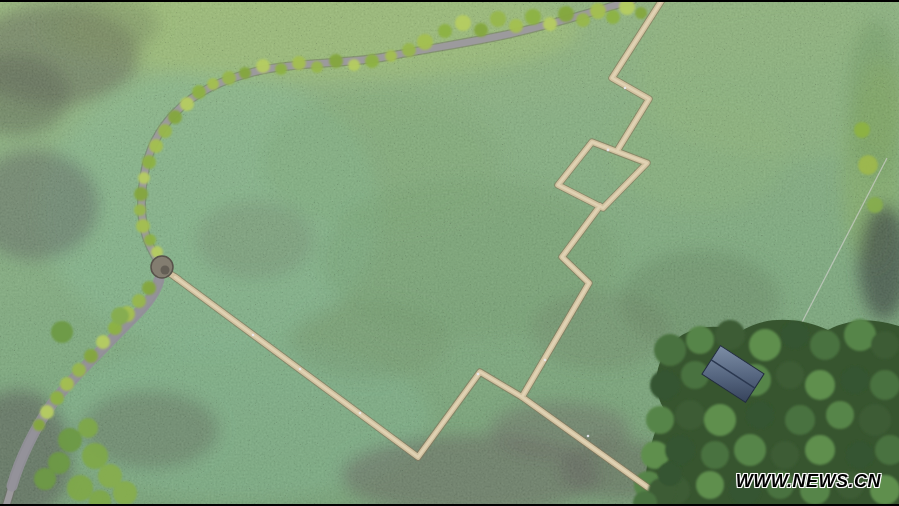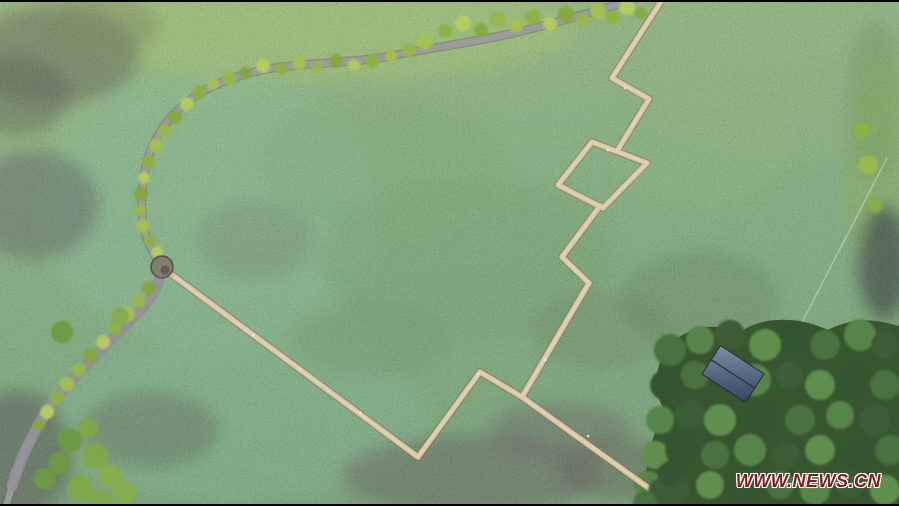--- a/index.html
+++ b/index.html
@@ -255,14 +255,14 @@
 
     <g>
       <circle cx="162" cy="267" r="11" fill="#837d70" stroke="#57524a" stroke-width="1.5"></circle>
       <circle cx="165" cy="270" r="4.5" fill="#4e4a42" opacity="0.6"></circle>
     </g>
   </svg>
 
   <div class="letterbox top"></div>
   <div class="letterbox bottom"></div>
 
-  <div class="watermark" style="color: #7f1d1d; margin-left: 16px;">WWW.NEWS.CN</div>
+  <div class="watermark" style="color: #000000; margin-left: 16px;">WWW.NEWS.CN</div>
 </div>
 
 </body></html>

